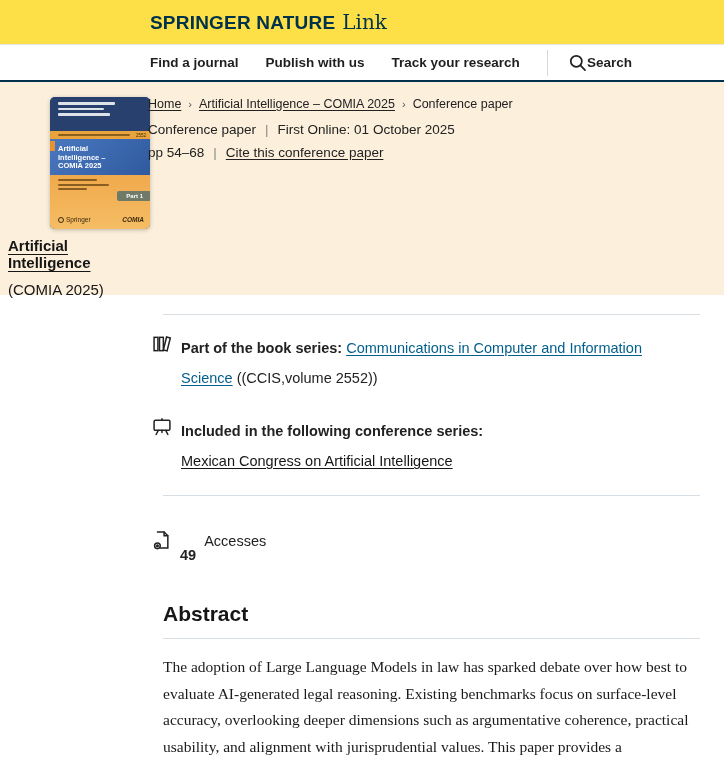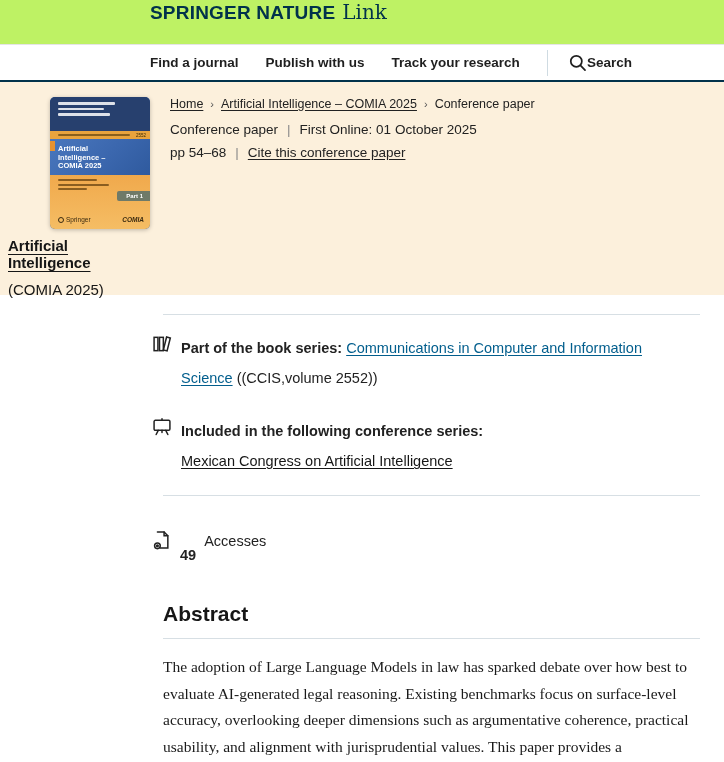--- a/index.html
+++ b/index.html
@@ -1,35 +1,35 @@
 <!DOCTYPE html>
 <html><head>
 <meta charset="utf-8">
 <style>
   * { margin:0; padding:0; box-sizing:border-box; }
   html,body { width:724px; height:762px; overflow:hidden; background:#fff;
     font-family:"Liberation Sans", sans-serif; color:#222; }
 
   
-  .header { height:44px; display:flex; padding-left:150px; background:#bef264; }
+  .header { height:44px; display:flex; align-items:center; padding-left:150px; background:#fde047; }
   .logo { display:flex; align-items:baseline; gap:7px; cursor:pointer; }
   .logo-word { font-size:19px; font-weight:bold; letter-spacing:.2px; color:#01324b; }
   .logo-link { font-family:"DejaVu Serif", serif; font-size:20px; color:#01324b; }
 
   
   .nav { height:38px; display:flex; align-items:center; padding-left:150px;
     border-top:1px solid #e5e5e5; border-bottom:2px solid #01324b; background:#fff; }
   .nav-item { font-size:13.5px; font-weight:bold; color:#1f1f1f; margin-right:27px; cursor:pointer; }
   .nav-divider { width:1px; height:26px; background:#cfdbe2; margin:0 20px 0 0; }
   .nav-search { display:flex; align-items:center; gap:0; font-size:13.5px; font-weight:bold; color:#1f1f1f; cursor:pointer; }
   .nav-search svg { display:block; }
 
   
   .hero { position:relative; height:213px; background:#fcf0dc; }
-  .hero-main { position:absolute; left:170px; top:15px; width:525px; }
+  .hero-main { position:absolute; left:148px; top:15px; width:525px; }
 
   .breadcrumb { display:flex; align-items:center; gap:7px; font-size:12.5px; color:#222; }
   .breadcrumb a { color:#222; text-decoration:underline; text-underline-offset:2px; cursor:pointer; }
   .crumb-sep { color:#555; font-size:11px; }
 
   .title { margin-top:10px; font-size:26px; line-height:29px; font-weight:bold;
     letter-spacing:-.3px; color:#161616; }
 
   .meta-row { display:flex; align-items:center; gap:9px; font-size:13.5px; color:#222; }
   .meta-row.first { margin-top:11px; }

